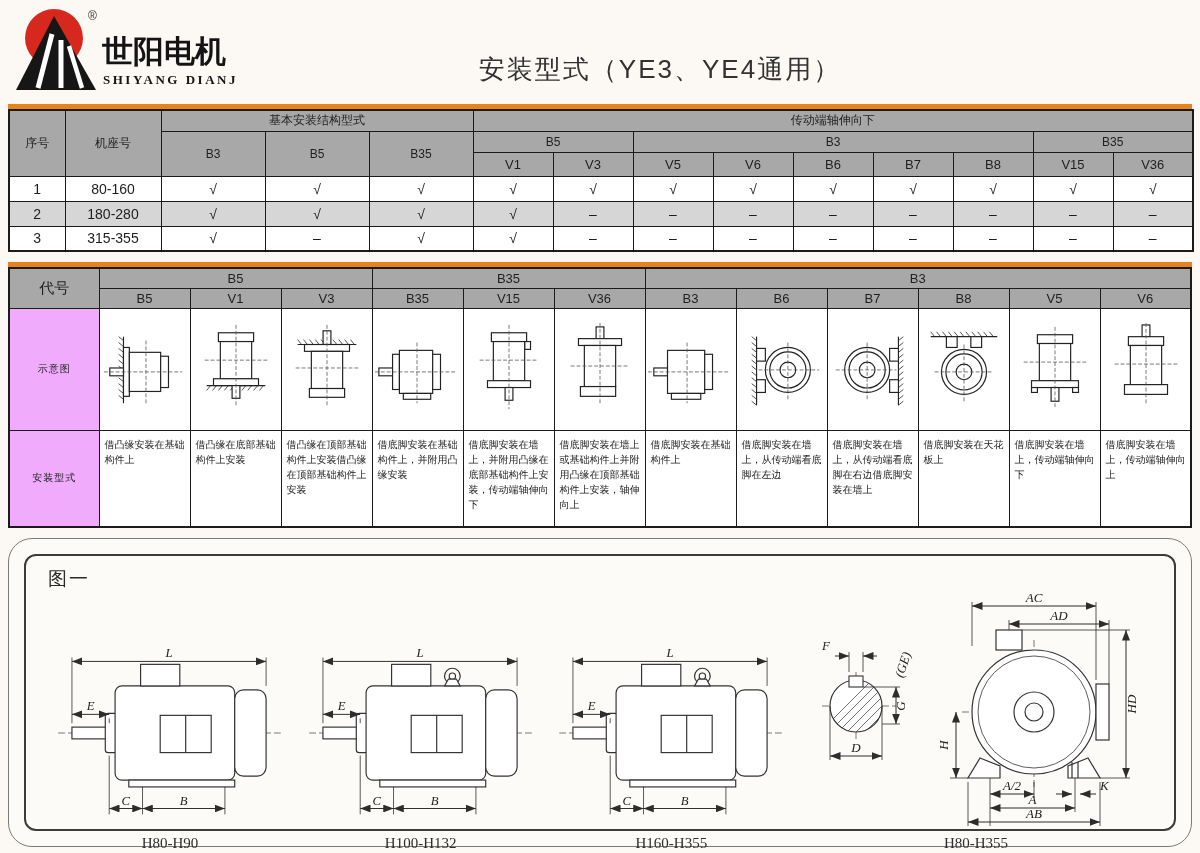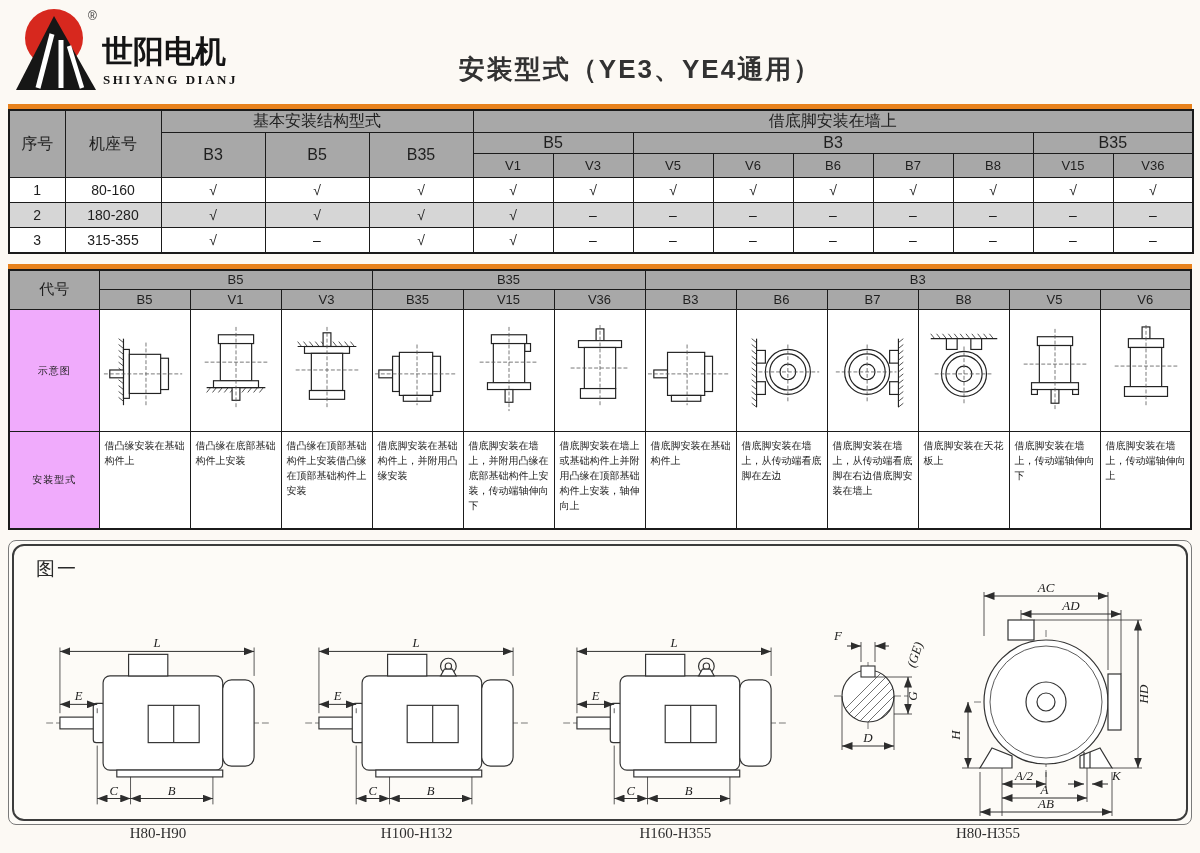--- a/index.html
+++ b/index.html
@@ -6,41 +6,41 @@
   *{box-sizing:border-box}
   html,body{margin:0;padding:0}
   body{
     width:1200px;height:853px;position:relative;overflow:hidden;
     background:#fcf9f4;color:#1d1d1d;
     font-family:"Liberation Sans",sans-serif;
   }
   .logo{position:absolute;left:8px;top:4px}
   .page-title{
     position:absolute;top:52px;left:50%;transform:translateX(-50%);
-    margin-left:40px;font-size:26px;font-weight:bold;letter-spacing:2px;color:#323232;white-space:nowrap;
+    margin-left:60px;font-size:26px;font-weight:normal;letter-spacing:2px;color:#323232;white-space:nowrap;
   }
   .sheet{position:absolute;top:104px;left:8px;width:1184px}
   .accent{height:5px;background:var(--accent)}
   table{border-collapse:collapse;width:1184px;table-layout:fixed;border:2px solid #1b1b1b;background:#fff}
   th,td{border:1px solid #1b1b1b;text-align:center;padding:0;overflow:hidden}
-  thead th{background:var(--hdr);font-weight:normal;font-size:16px;color:#1f1f1f}
+  thead th{background:var(--hdr);font-weight:normal;font-size:12px;color:#1f1f1f}
   #t1 thead tr:nth-child(1) th{height:21px}
   #t1 thead tr:nth-child(2) th{height:21px}
   #t1 thead tr:nth-child(3) th{height:24px;font-size:13px}
   #t1 tbody td{height:25px;font-size:14px}
   #t1 tbody tr:nth-child(2){background:var(--alt)}
   #t2 thead th{height:20px;font-size:13px}
   #t2 tbody th{background:#f0abfc;font-weight:normal;font-size:10px;letter-spacing:1px}
   #t2 .schem-cell{height:122px;vertical-align:middle;padding:2px 0}
   #t2 .desc-cell{
     height:97px;vertical-align:top;text-align:left;
     font-size:10px;line-height:1.5;padding:6px 4px 2px 5px;color:#222;
   }
   .gap{height:10px}
-  .fig-outer{border:1.5px solid #7a7a7a;border-radius:8px;padding:3px;margin-top:10px;background:#fdfbf7}
+  .fig-outer{border:1.5px solid #7a7a7a;border-radius:24px;padding:15px;margin-top:10px;background:#fdfbf7}
   .fig-inner{border:2.5px solid #3c3c3c;border-radius:12px;height:277px;position:relative}
   .fig-label{position:absolute;left:22px;top:10px;font-size:19px;color:#2a2a2a;letter-spacing:2px}
   .fig-title{position:absolute;top:10px;left:0;right:0;text-align:center;font-size:20px;color:#2a2a2a;letter-spacing:1px}
   .fig-row{position:absolute;top:34px;left:26px;right:26px;display:flex;justify-content:space-between;align-items:flex-end}
   .drawing{display:flex;flex-direction:column;align-items:center}
   .dlabel{font-family:Liberation Serif, serif;font-size:15px;color:#2e2e2e;margin-top:1px}
   .fig-caption{position:absolute;bottom:5px;left:0;width:100%;text-align:center;font-size:19px;color:#1f1f1f;letter-spacing:1px}
   
   svg .geo{stroke:#333;stroke-width:1.2;fill:none}
   svg .geof{stroke:#333;stroke-width:1.2;fill:#fff}
@@ -83,21 +83,21 @@
       <col style="width:104px">
         <col style="width:104px">
         <col style="width:104px">
       <col span="9" style="width:80px">
     </colgroup>
     <thead>
       <tr>
         <th rowspan="3">序号</th>
         <th rowspan="3">机座号</th>
         <th colspan="3">基本安装结构型式</th>
-        <th colspan="9">借底脚安装在墙上</th>
+        <th colspan="9">传动端轴伸向下</th>
       </tr>
       <tr>
         <th rowspan="2">B3</th>
         <th rowspan="2">B5</th>
         <th rowspan="2">B35</th>
         <th colspan="2">B5</th>
         <th colspan="5">B3</th>
         <th colspan="2">B35</th>
       </tr>
       <tr>

